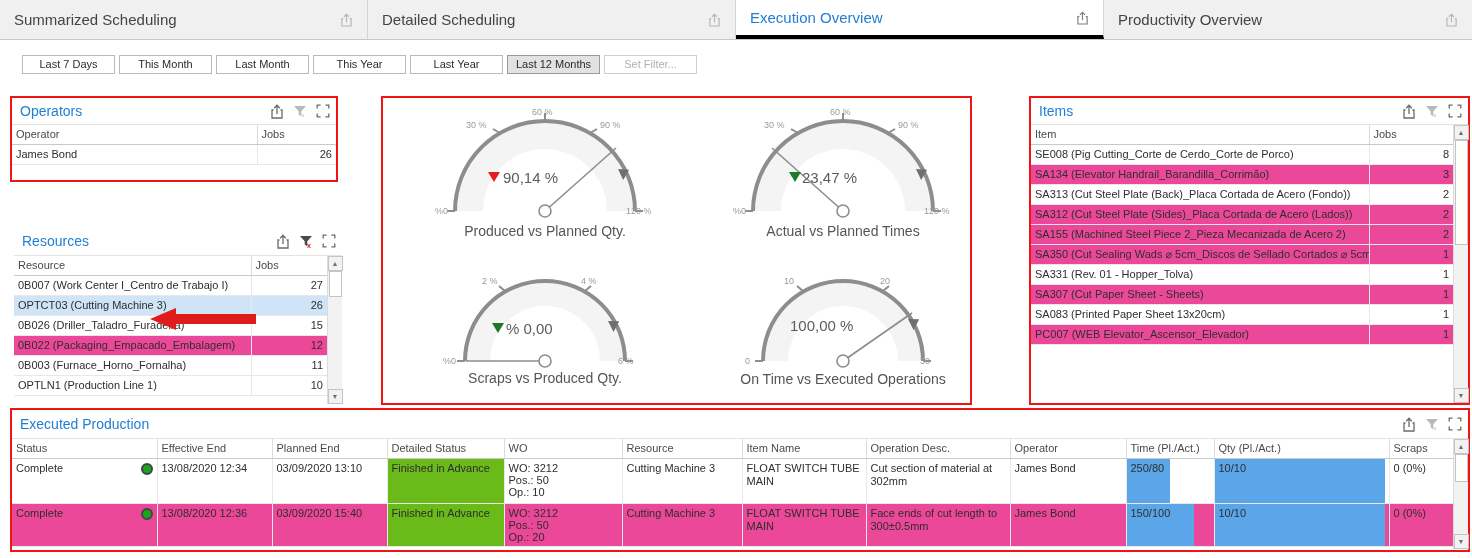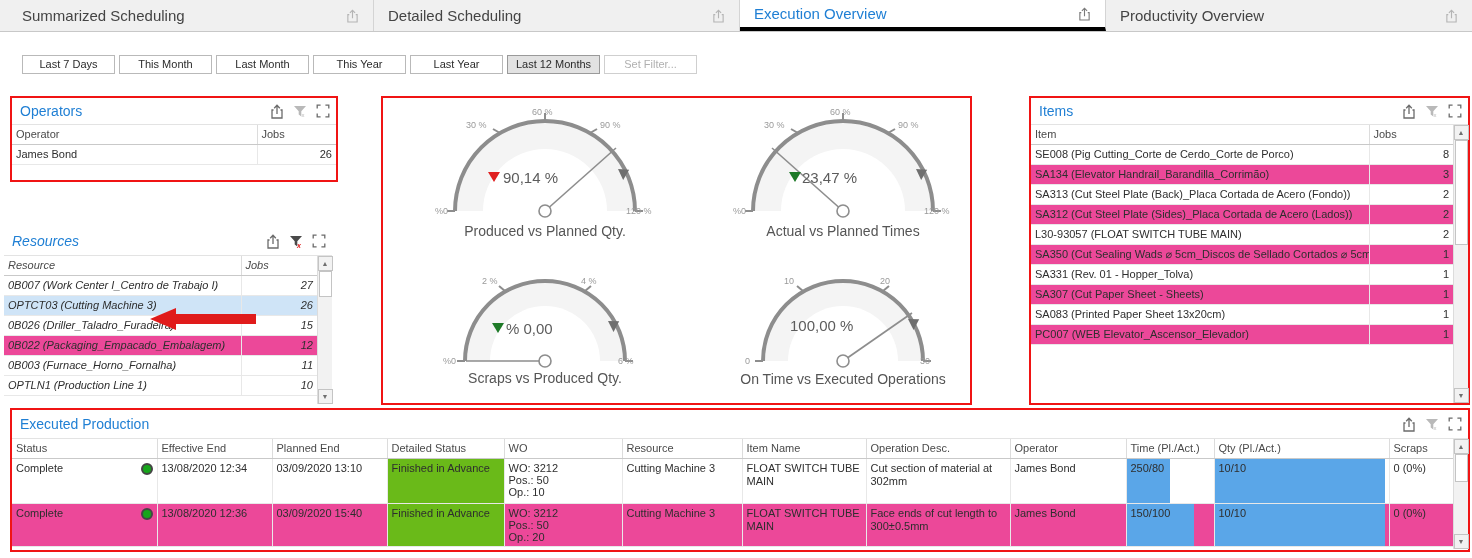--- a/index.html
+++ b/index.html
@@ -9,24 +9,23 @@
     background: #ffffff;
     font-family: "Liberation Sans", sans-serif;
     font-size: 11px;
     color: #333;
     overflow: hidden;
   }
   .app { position: relative; width: 1472px; height: 558px; background:#fff; }
 
   
   .tabbar {
-    display: flex; height: 32px; width: 100%;
+    display: flex; height: 40px; width: 100%;
     background: #f0f0f0;
     border-bottom: 1px solid #c8c8c8;
-    padding-left: 8px;
   }
   .tab {
     position: relative;
     display: flex; align-items: center;
     padding: 0 14px 0 14px;
     background: #f0f0f0;
     border-right: 1px solid #d4d4d4;
     cursor: default;
     min-width: 0;
   }
@@ -121,21 +120,21 @@
     white-space: nowrap;
     vertical-align: top;
   }
   tr.alt td { background: #ec4899; }
   tr.sel td { background: #cfe4f7; }
   td.num { text-align: right; }
 
   
   #operators-panel { left: 10px; top: 96px; width: 328px; height: 86px; }
   
-  #resources-panel { left: 4px; top: 227px; width: 328px; height: 178px; border: none; font-style: italic; }
+  #resources-panel { left: 14px; top: 227px; width: 328px; height: 178px; border: none; }
   
   #gauges-panel { left: 381px; top: 96px; width: 591px; height: 309px; }
   
   #items-panel { left: 1029px; top: 96px; width: 441px; height: 309px; }
   
   #exec-panel { left: 10px; top: 408px; width: 1460px; height: 144px; }
 
   .grid-wrap { position: relative; }
 
   
@@ -510,22 +509,22 @@
               <td class="num" style="border-right:none">3</td>
             </tr>
           <tr>
               <td>SA313 (Cut Steel Plate (Back)_Placa Cortada de Acero (Fondo))</td>
               <td class="num" style="border-right:none">2</td>
             </tr>
           <tr class="alt">
               <td>SA312 (Cut Steel Plate (Sides)_Placa Cortada de Acero (Lados))</td>
               <td class="num" style="border-right:none">2</td>
             </tr>
-          <tr>
-              <td>L30-93057 (FLOAT SWITCH TUBE MAIN)</td>
+          <tr class="alt">
+              <td>SA155 (Machined Steel Piece 2_Pieza Mecanizada de Acero 2)</td>
               <td class="num" style="border-right:none">2</td>
             </tr>
           <tr class="alt">
               <td>SA350 (Cut Sealing Wads ⌀ 5cm_Discos de Sellado Cortados ⌀ 5cm)</td>
               <td class="num" style="border-right:none">1</td>
             </tr>
           <tr>
               <td>SA331 (Rev. 01 - Hopper_Tolva)</td>
               <td class="num" style="border-right:none">1</td>
             </tr>

